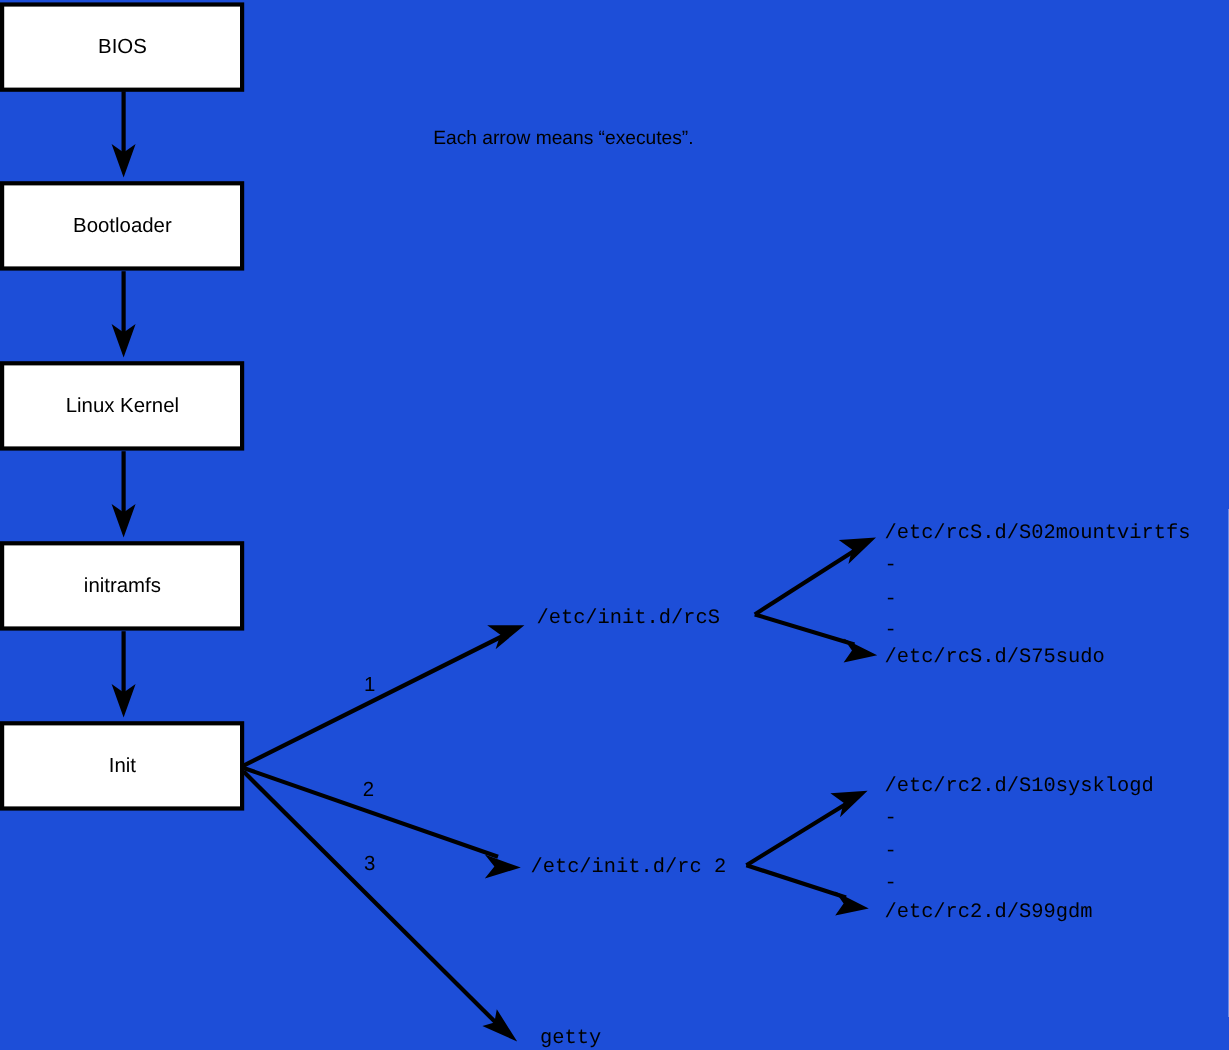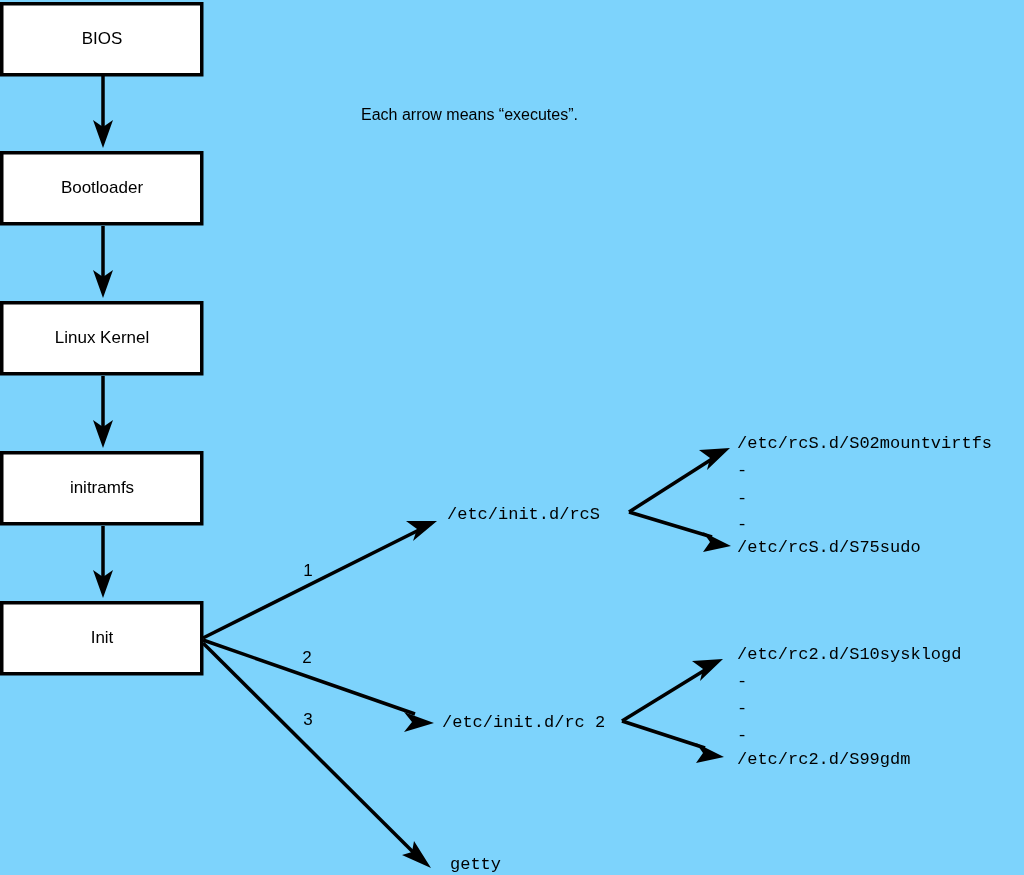--- a/index.html
+++ b/index.html
@@ -10,21 +10,21 @@
   body {
     width: 1024px;
     height: 875px;
     overflow: hidden;
     font-family: "Liberation Sans", sans-serif;
   }
   #diagram-root {
     position: relative;
     width: 1024px;
     height: 875px;
-    background: #7dd3fc;
+    background: #1d4ed8;
   }
   svg.canvas {
     position: absolute;
     top: 0;
     left: 0;
     width: 1024px;
     height: 875px;
   }
   text.box-label {
     font-family: "Liberation Sans", sans-serif;

